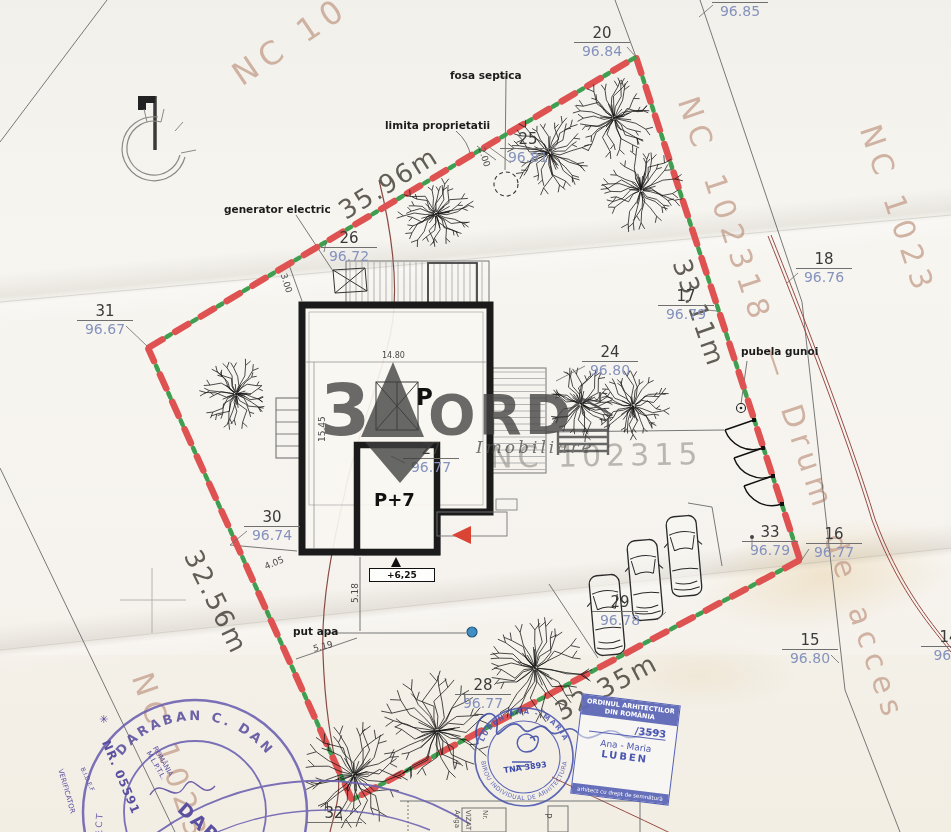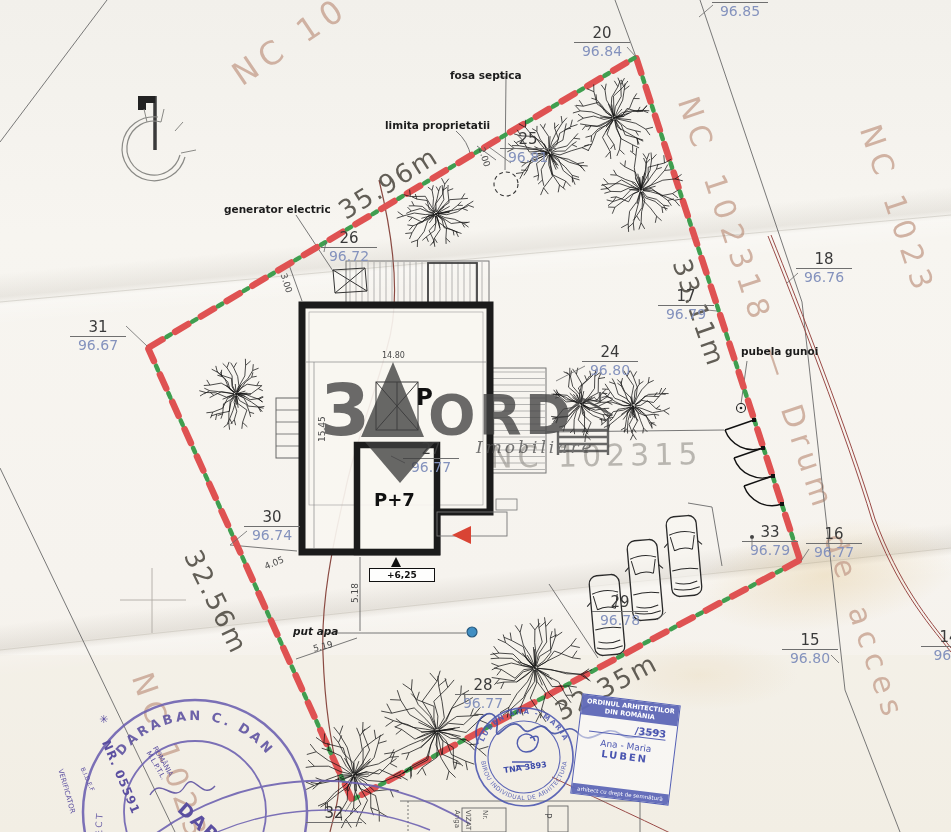--- a/index.html
+++ b/index.html
@@ -427,21 +427,21 @@
         <path d="M512,762 h20 M516,766 h10"></path>
       </g>
       <path d="M478,744 C468,714 500,702 497,728 C494,748 510,712 522,728 C530,739 538,718 548,730 C558,742 566,720 578,733 C592,748 604,722 620,734 C636,745 650,726 662,733" fill="none" stroke="#3746a0" stroke-width="1.7" opacity=".95"></path>
     </g>
   </svg>
 
   <div class="lbl" style="left:450px;top:69px;">fosa septica</div>
   <div class="lbl" style="left:385px;top:119px;">limita proprietatii</div>
   <div class="lbl" style="left:224px;top:203px;">generator electric</div>
   <div class="lbl" style="left:741px;top:345px;">pubela gunoi</div>
-  <div class="lbl" style="left:293px;top:625px;font-style:italic;">put apa</div>
+  <div class="lbl" style="left:293px;top:625px;">put apa</div>
 
   <div class="dim-side" style="left:333px;top:200px;transform:rotate(-32deg);">35.96m</div>
   <div class="dim-side" style="left:695px;top:255px;transform:rotate(71deg);">33.11m</div>
   <div class="dim-side" style="left:205px;top:545px;transform:rotate(64deg);">32.56m</div>
   <div class="dim-side" style="left:550px;top:700px;transform:rotate(-28deg);">32.35m</div>
 
   <div class="dim-sm" style="left:486px;top:146px;transform:rotate(72deg);">2.00</div>
   <div class="dim-sm" style="left:288px;top:272px;transform:rotate(72deg);">3.00</div>
   <div class="dim-sm" style="left:382px;top:351px;font-size:8px;">14.80</div>
   <div class="dim-sm" style="left:317px;top:442px;transform:rotate(-90deg);">15.45</div>
@@ -505,21 +505,21 @@
         <div class="elev">96.85</div>
       </div>
       <div class="pt" style="left: 500px; top: 131px;">
         <div class="num">25</div>
         <div class="elev">96.81</div>
       </div>
       <div class="pt" style="left: 321px; top: 230px;">
         <div class="num">26</div>
         <div class="elev">96.72</div>
       </div>
-      <div class="pt" style="left: 70px; top: 303px; margin-top: 16px;">
+      <div class="pt" style="left: 77px; top: 303px;">
         <div class="num">31</div>
         <div class="elev">96.67</div>
       </div>
       <div class="pt" style="left: 658px; top: 288px;">
         <div class="num">17</div>
         <div class="elev">96.79</div>
       </div>
       <div class="pt" style="left: 796px; top: 251px;">
         <div class="num">18</div>
         <div class="elev">96.76</div>

